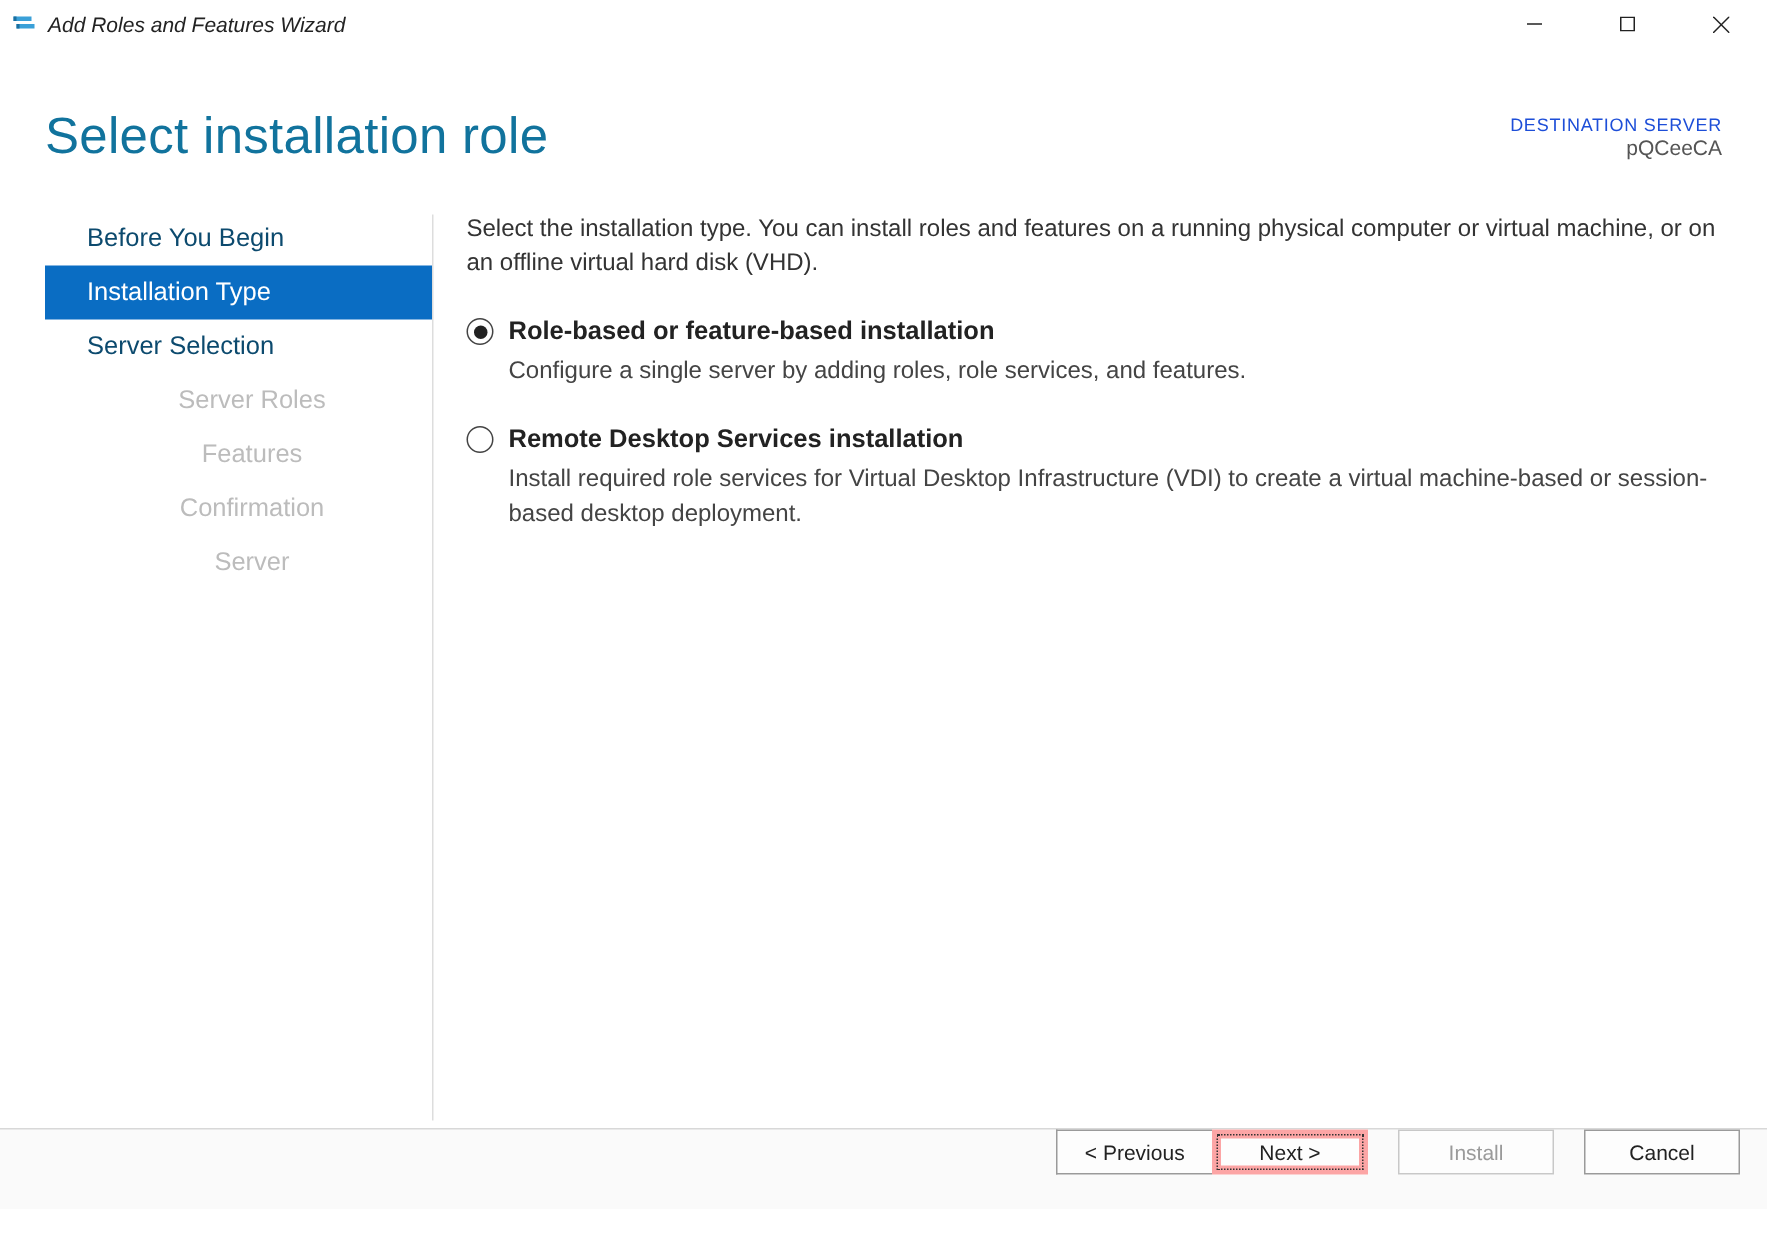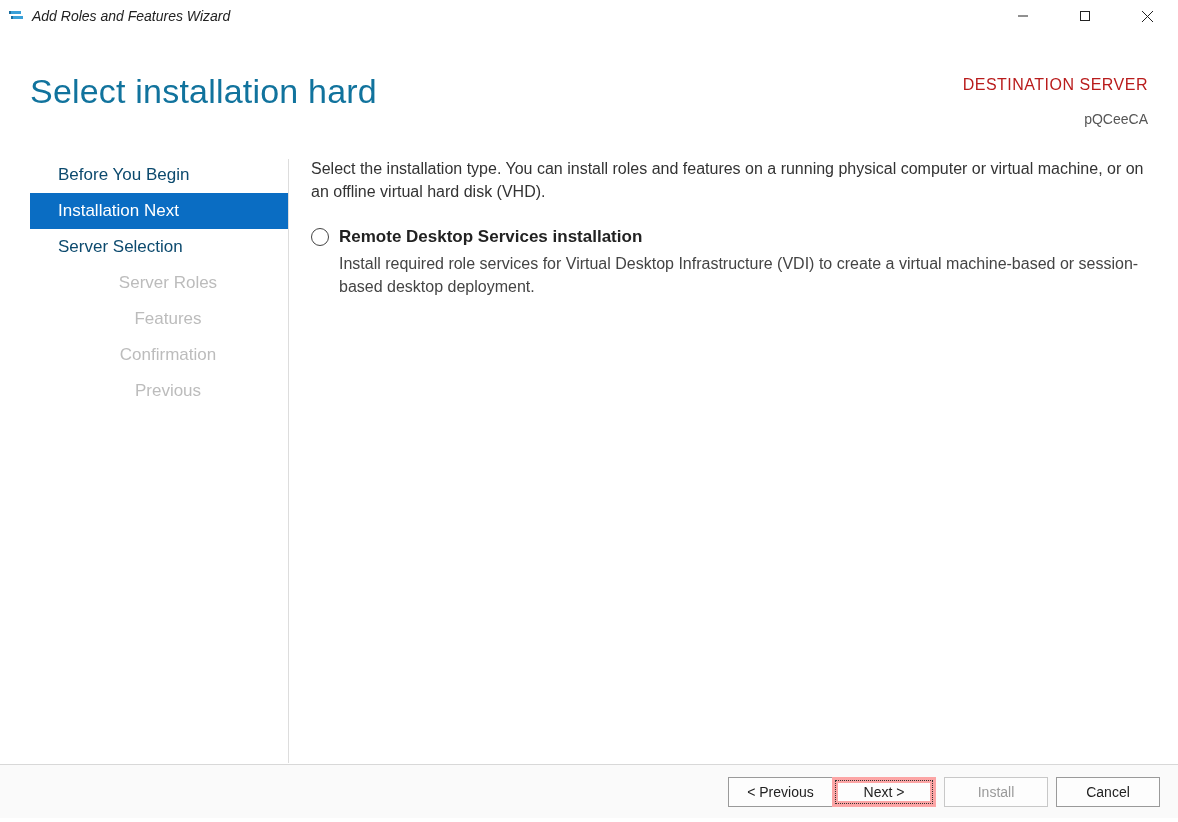--- a/index.html
+++ b/index.html
@@ -44,22 +44,22 @@
     color: #11739d;
     flex: 1;
     letter-spacing: 0.2px;
   }
   .dest-box {
     text-align: right;
     font-size: 13px;
     color: #555;
     padding-top: 4px;
   }
-  .dest-label { color: #b91c1c; letter-spacing: 0.5px; font-size: 16px; }
-  .dest-name { color: #555; font-size: 14px; margin-top: 17px; }
+  .dest-label { color: #1d4ed8; letter-spacing: 0.5px; font-size: 12px; }
+  .dest-name { color: #555; font-size: 14px; margin-top: 0; }
   .body-area {
     display: flex;
     height: 624px;
     padding: 0 30px 0 30px;
     margin-top: 10px;
   }
   .sidebar {
     width: 258px;
     flex-shrink: 0;
     padding-top: 10px;
@@ -112,29 +112,29 @@
     content: "";
     width: 9px; height: 9px;
     background: #222;
     border-radius: 50%;
   }
   .option-body { flex: 1; }
   .option-title { font-weight: 600; color: #222; font-size: 17px; }
   .option-desc { color: #444; font-size: 16px; margin-top: 2px; }
   .footer {
     position: absolute;
-    bottom: 4px; left: 0; right: 0;
+    bottom: 16px; left: 0; right: 0;
     height: 54px;
     border-top: 1px solid #d8d8d8;
     background: #fafafa;
     display: flex;
     justify-content: flex-end;
-    align-items: center;
+    align-items: flex-start;
     padding-right: 18px;
-    gap: 8px;
+    gap: 20px;
   }
   .btn {
     min-width: 104px;
     height: 30px;
     background: #fdfdfd;
     border: 1px solid #9a9a9a;
     font-size: 14px;
     color: #222;
     cursor: pointer;
     font-family: inherit;
@@ -180,41 +180,48 @@
     <div class="win-btn">
       <svg width="11" height="11" viewBox="0 0 11 11">
           <line x1="0" y1="0" x2="11" y2="11" stroke="#222" stroke-width="1"></line>
           <line x1="11" y1="0" x2="0" y2="11" stroke="#222" stroke-width="1"></line>
         </svg>
     </div>
   </div>
 </div>
 
 <div class="header-area">
-  <div class="page-title">Select installation hard</div>
+  <div class="page-title">Select installation role</div>
   <div class="dest-box">
     <div class="dest-label">DESTINATION SERVER</div>
     <div class="dest-name">pQCeeCA</div>
   </div>
 </div>
 
 <div class="body-area">
   <div class="sidebar">
     <div class="nav-item">Before You Begin</div>
-    <div class="nav-item selected">Installation Next</div>
+    <div class="nav-item selected">Installation Type</div>
     <div class="nav-item">Server Selection</div>
     <div class="nav-item disabled">Server Roles</div>
     <div class="nav-item disabled">Features</div>
     <div class="nav-item disabled">Confirmation</div>
-    <div class="nav-item disabled">Previous</div>
+    <div class="nav-item disabled">Server</div>
   </div>
   <div class="divider"></div>
   <div class="content">
     <div class="intro">Select the installation type. You can install roles and features on a running physical computer or virtual machine, or on an offline virtual hard disk (VHD).</div>
 
+    <div class="option">
+      <div class="radio selected"></div>
+      <div class="option-body">
+        <div class="option-title">Role-based or feature-based installation</div>
+        <div class="option-desc">Configure a single server by adding roles, role services, and features.</div>
+      </div>
+    </div>
 
     <div class="option">
       <div class="radio"></div>
       <div class="option-body">
         <div class="option-title">Remote Desktop Services installation</div>
         <div class="option-desc">Install required role services for Virtual Desktop Infrastructure (VDI) to create a virtual machine-based or session-based desktop deployment.</div>
       </div>
     </div>
   </div>
 </div>

